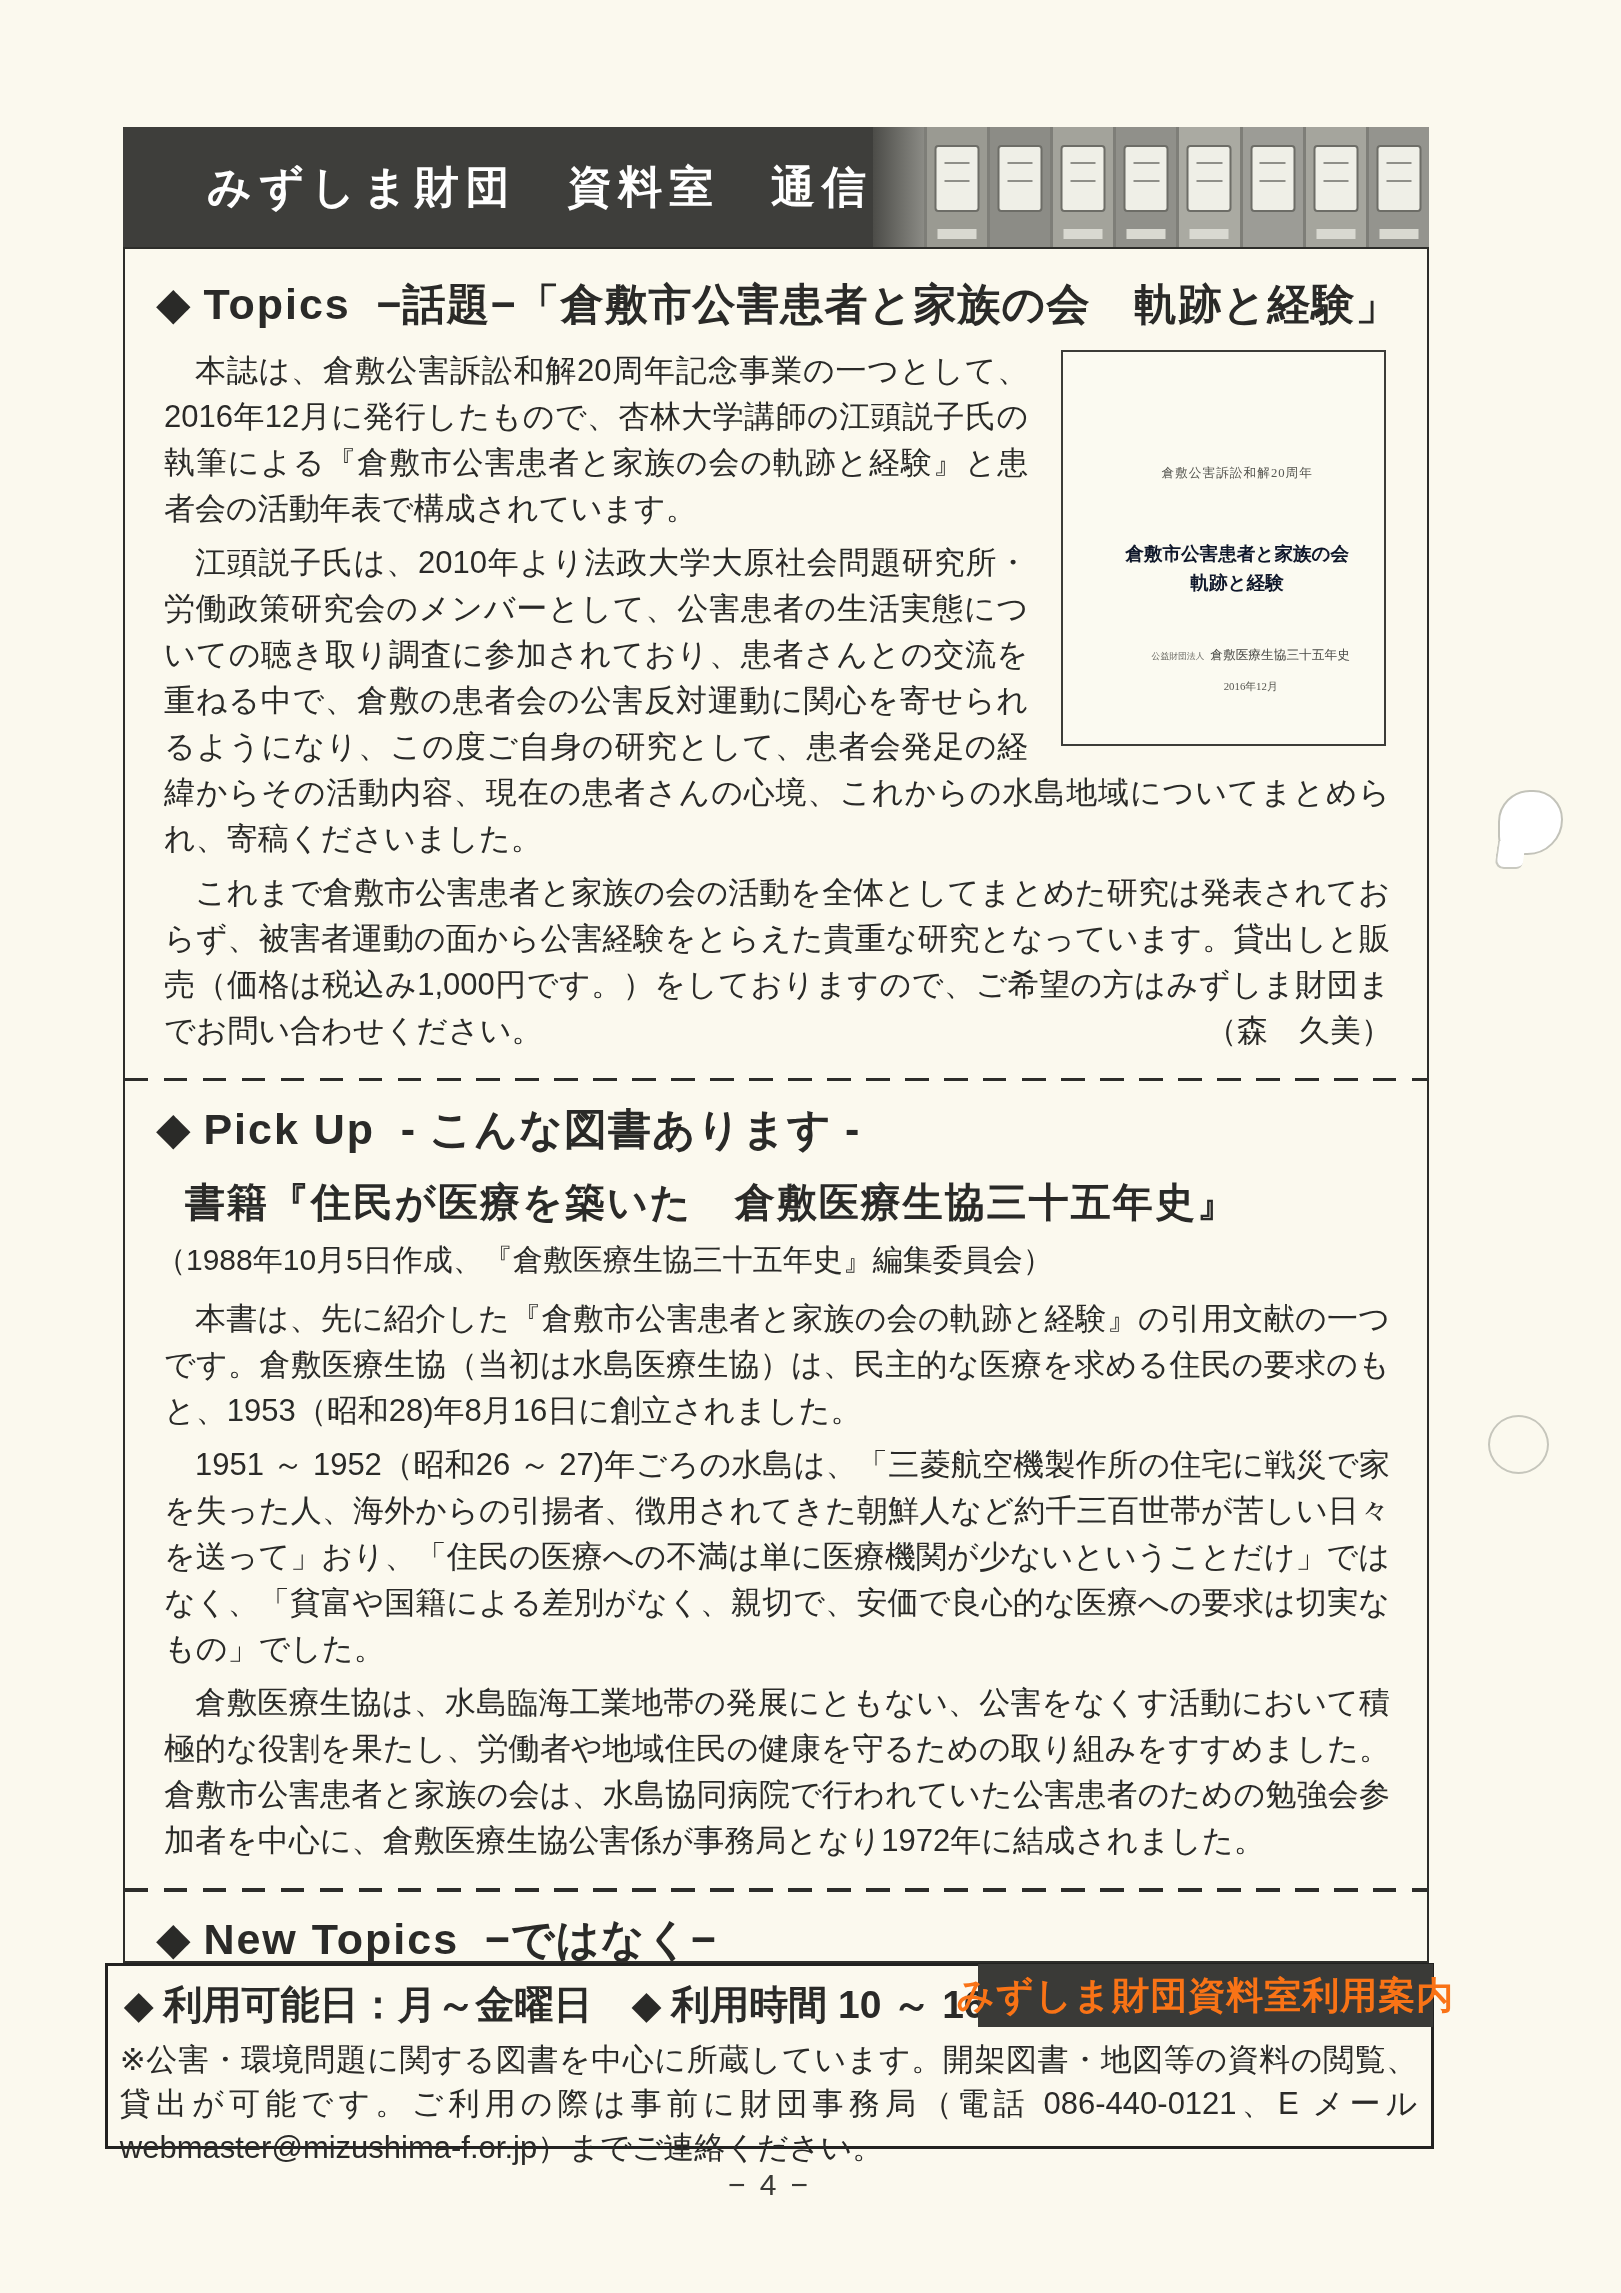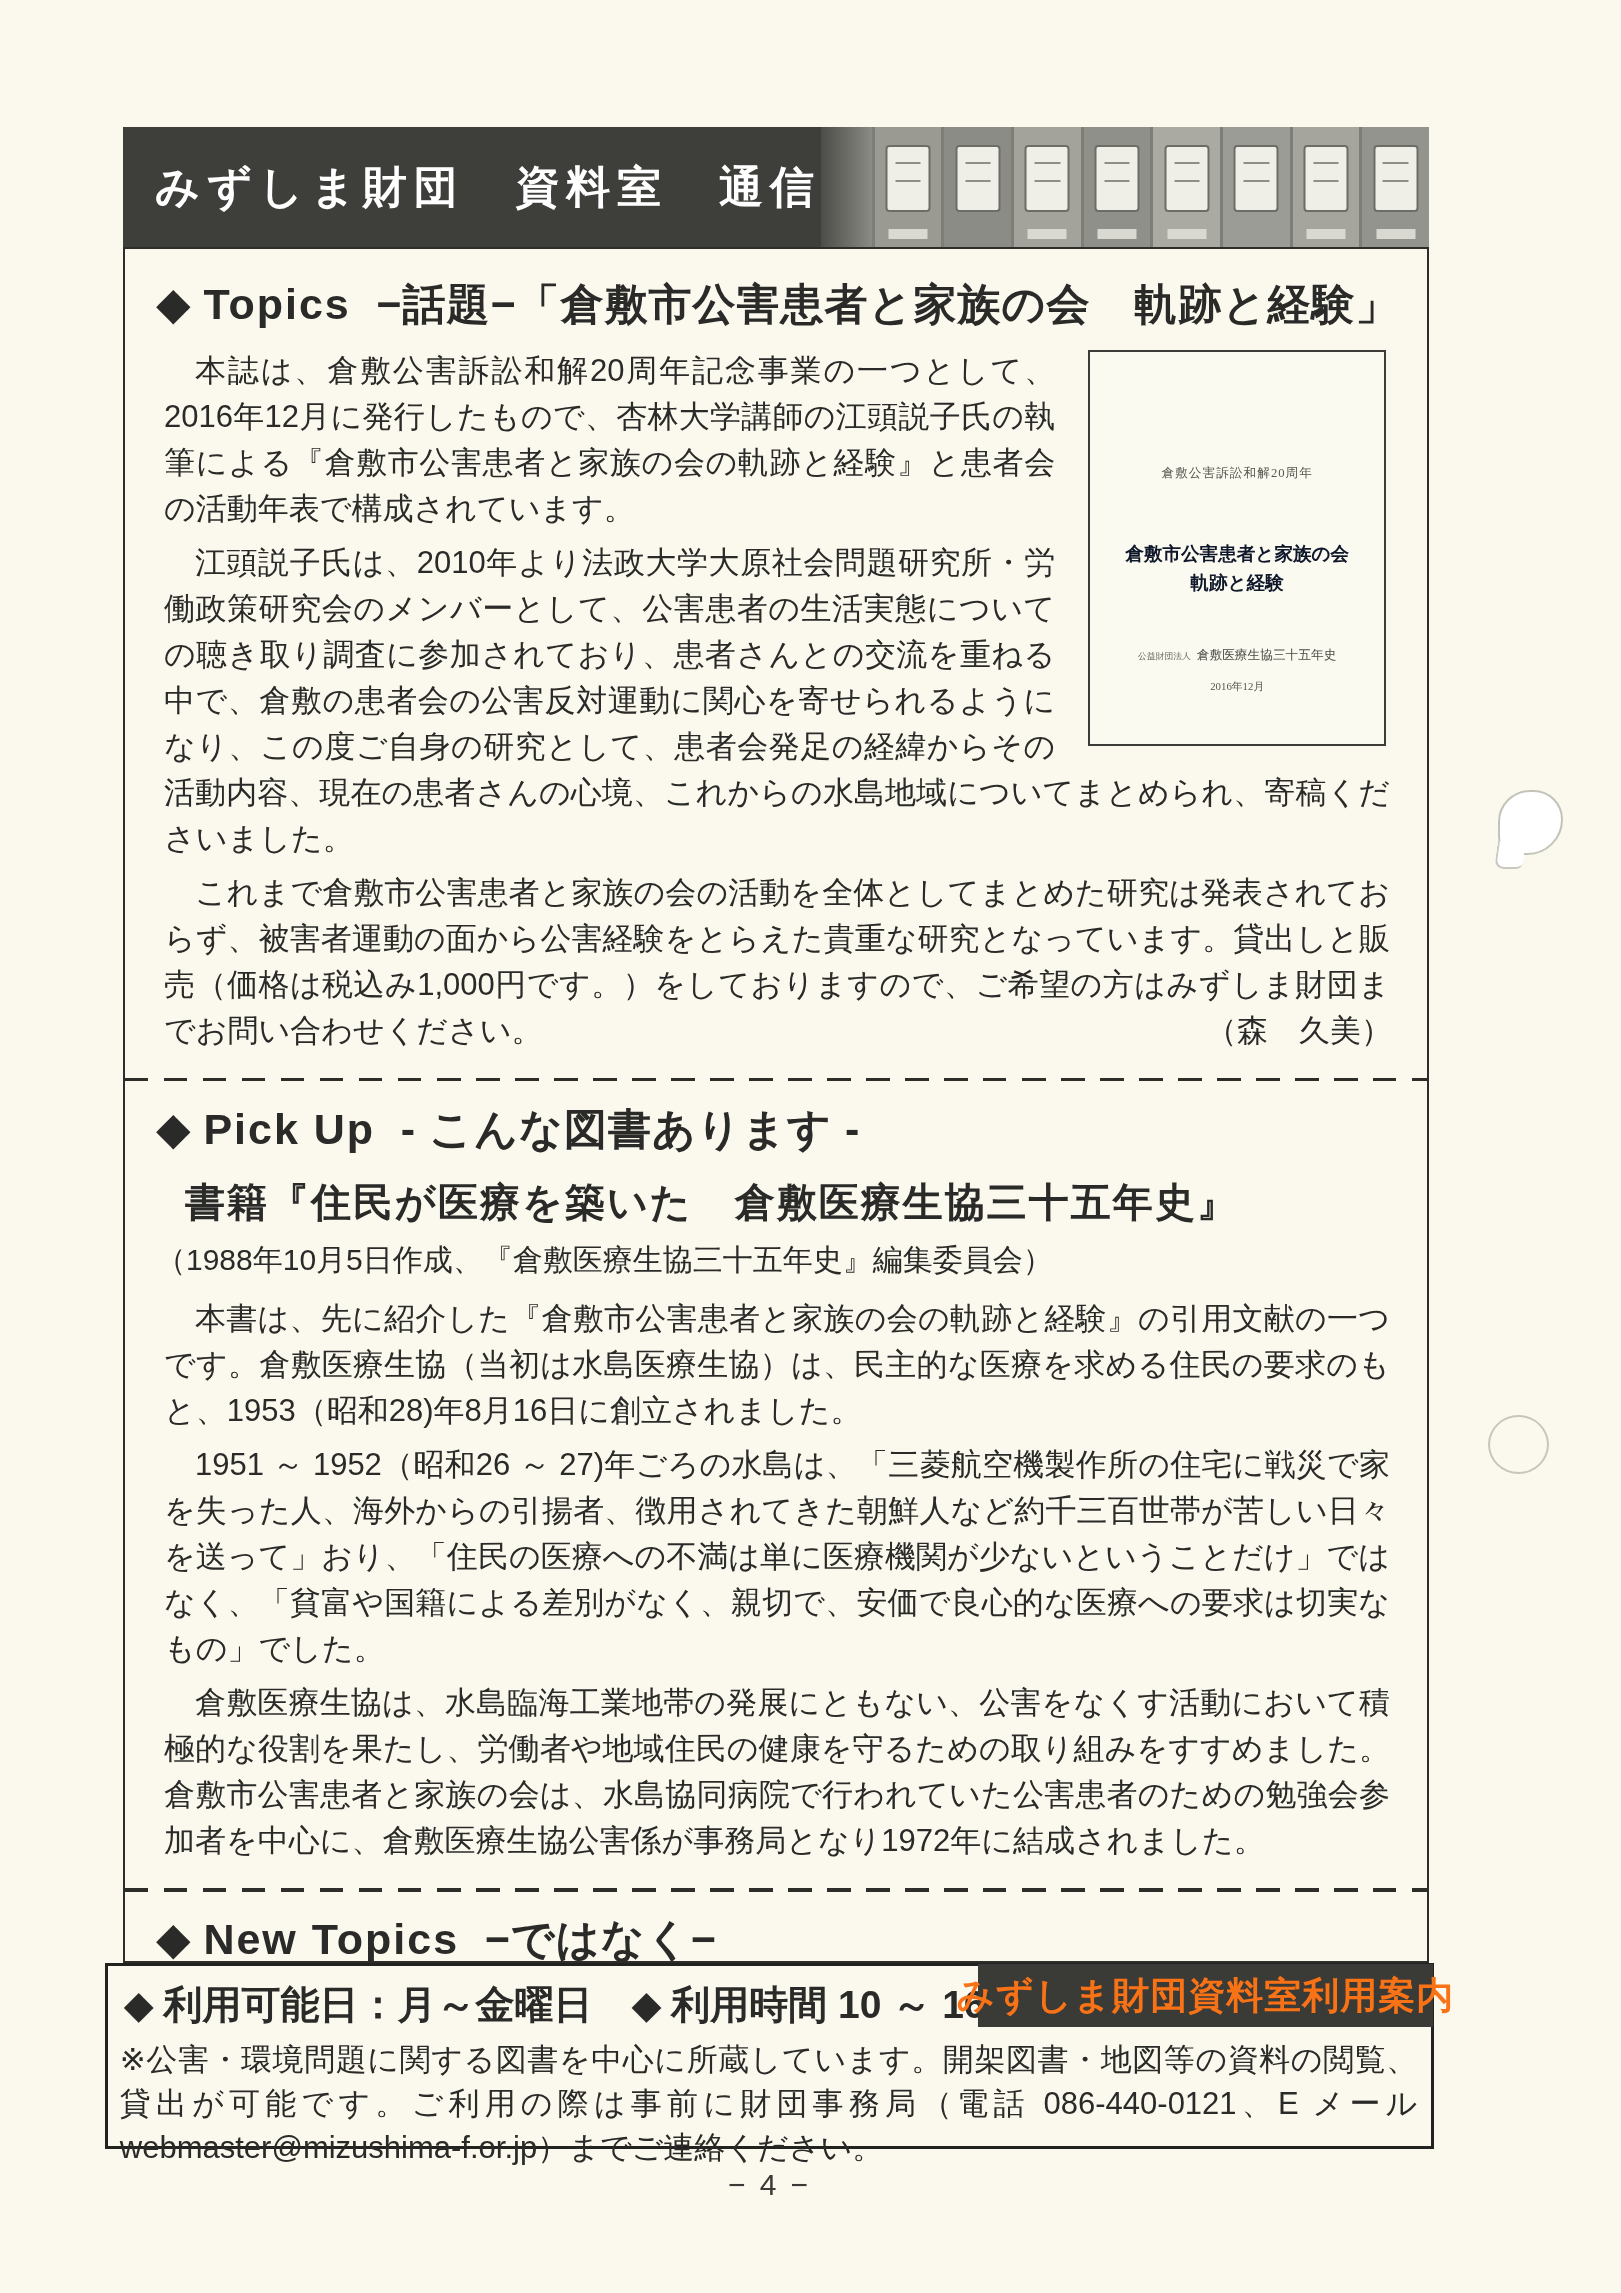--- a/index.html
+++ b/index.html
@@ -10,21 +10,21 @@
     color:#29292six;
     color:#2a2a28;
   }
   
   .header {
     position:absolute; left:123px; top:127px; width:1306px; height:120px;
     background:#3e3e3b; display:flex; align-items:stretch;
   }
   .header-title {
     color:#ffffff; font-weight:bold; font-size:44px; letter-spacing:6.9px;
-    align-self:center; padding-left:32px; white-space:nowrap;
+    align-self:center; padding-left:84px; white-space:nowrap;
   }
   .spines {
     margin-left:auto; width:674px; background:#b4b4ac;
     display:flex; overflow:hidden;
   }
   .shelf-gap { width:51px; background:linear-gradient(90deg,#4c4c48,#8b8b85); }
   .spine { flex:1; position:relative; border-left:3.9px solid #7e7e78; }
   .spine:nth-child(2){ background:#9a9a92; }
   .spine:nth-child(3){ background:#8c8c86; }
   .spine:nth-child(4){ background:#a3a39b; }
@@ -59,21 +59,21 @@
   }
   .sec-heading .dia { font-size:45px; margin-right:11.8px; }
   .sec-heading .en { letter-spacing:2px; margin-right:25.5px; }
   body p { margin:8px; }
   .bodytext { font-size:31px; line-height:46px; text-align:justify; }
   .bodytext p { text-indent:1em; }
   
   .cover {
     float:right; width:294px; height:392px; margin:2px 11.8px 11.8px 33px;
     border:2px solid #3c3c38; background:#fbfaf1; position:relative;
-    text-align:center; font-family:"Liberation Serif","DejaVu Serif",serif;
+    text-align:center; font-family:"Liberation Serif","DejaVu Serif",serif;padding-left:27px;
   }
   .cover-top   { margin-top:98px; font-size:12.7px; color:#555550; letter-spacing:1px;}
   .cover-title { margin-top:43px; font-size:18.6px; font-weight:bold; line-height:29px; color:#0f172a;}
   .cover-pub   { position:absolute; bottom:65px; width:100%; font-size:12.7px; color:#4a4a46;}
   .cover-pub .pref { font-size:8.8px; margin-right:5.9px; color:#6a6a64;}
   .cover-date  { position:absolute; bottom:35px; width:100%; font-size:10.8px; color:#55554f;}
   .sig-wrap { position:relative; }
   .signature { position:absolute; right:5.9px; bottom:0; text-indent:0; }
   
   .dashed {

